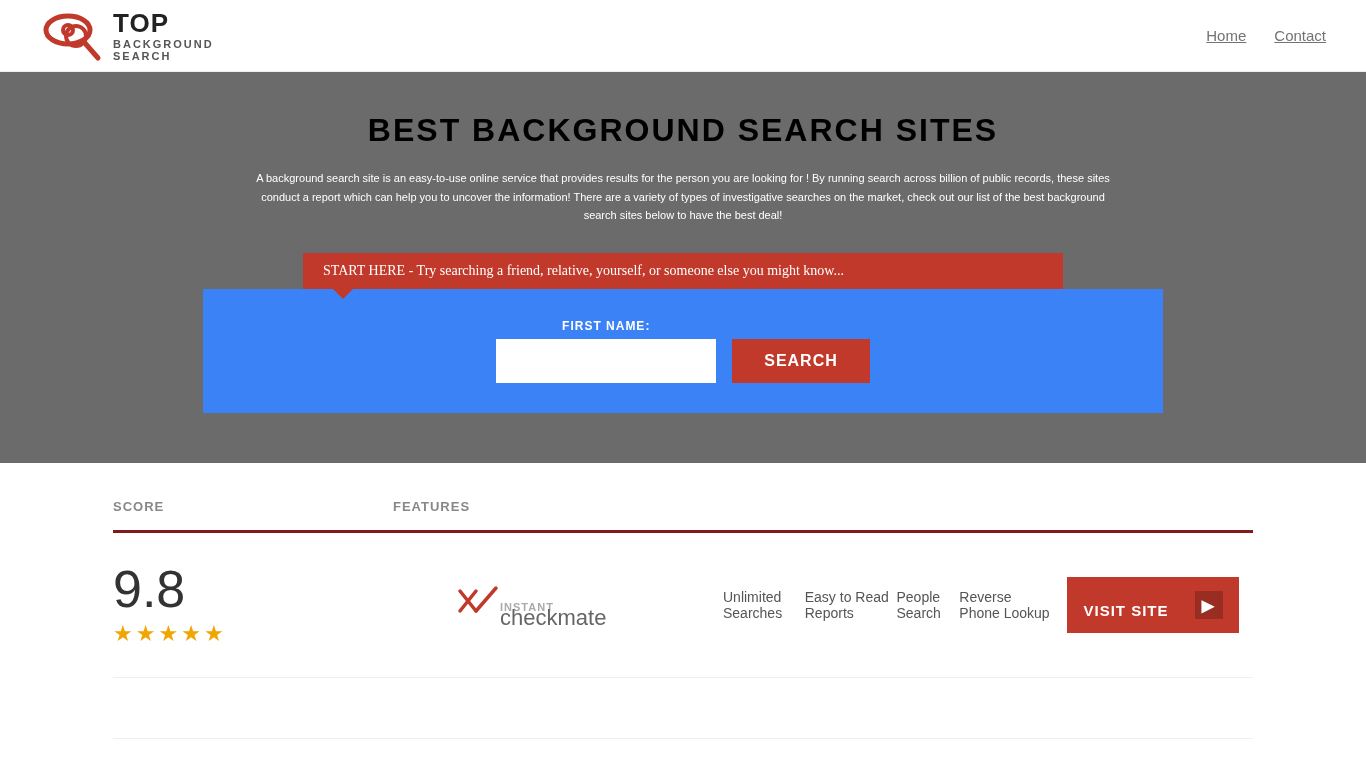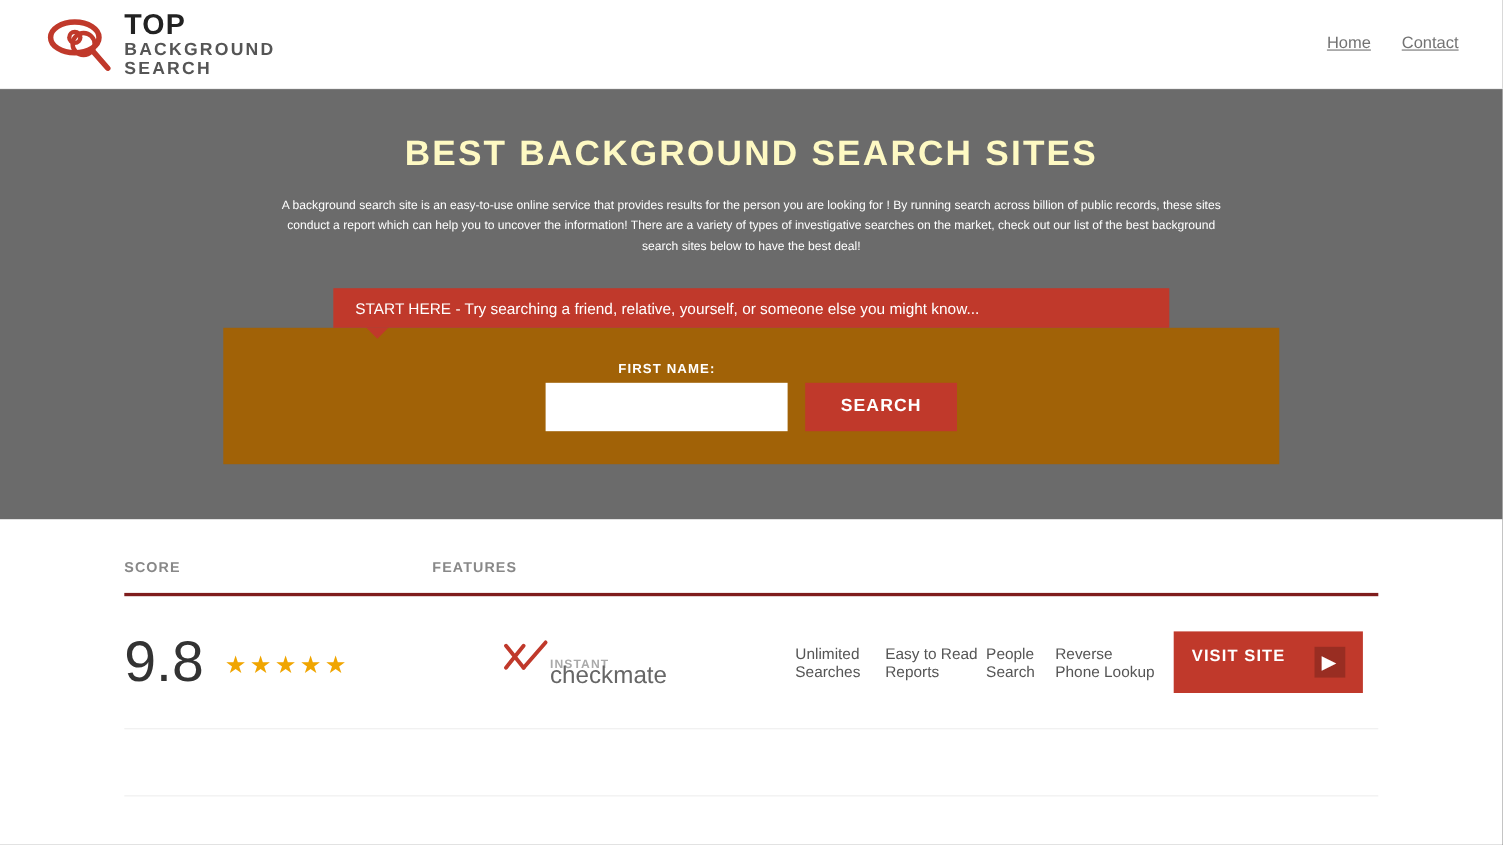--- a/index.html
+++ b/index.html
@@ -24,21 +24,21 @@
       flex-direction: column;
       line-height: 1.1;
     }
     .logo-top {
       font-size: 26px;
       font-weight: 900;
       color: #222;
       letter-spacing: 1px;
     }
     .logo-sub {
-      font-size: 16px;
+      font-size: 11px;
       font-weight: 700;
       color: #555;
       letter-spacing: 2px;
     }
     nav {
       display: flex;
       gap: 28px;
     }
     nav a {
       text-decoration: underline;
@@ -50,51 +50,52 @@
     .hero {
       background: #6b6b6b;
       padding: 40px 20px 50px;
       text-align: center;
       color: #fff;
     }
     .hero h1 {
       font-size: 32px;
       font-weight: 900;
       letter-spacing: 2px;
-      color: #fef9c3;
+      color: #000000;
       margin-bottom: 20px;
     }
     .hero p {
       font-size: 11px;
       line-height: 1.7;
       max-width: 860px;
       margin: 0 auto 28px;
       color: #fff;
     }
     .callout-bar {
       background: #c0392b;
       color: #fff;
       font-size: 14px;
       padding: 10px 20px;
       max-width: 760px;
       margin: 0 auto 0;
       text-align: left;
       position: relative;
+      font-family: Liberation Serif, serif;
     }
     .callout-bar::after {
       content: '';
       position: absolute;
       bottom: -10px;
       left: 30px;
       border-width: 10px 10px 0;
       border-style: solid;
       border-color: #c0392b transparent transparent;
     }
     .search-form-area {
-      background: #a16207;
+      background: #3b82f6;
       padding: 30px 16px;
       max-width: 1200px;
       margin: 0 auto;
     }
     .search-form {
       display: flex;
       align-items: flex-end;
       justify-content: center;
       gap: 16px;
       flex-wrap: wrap;
@@ -156,23 +157,21 @@
       display: grid;
       grid-template-columns: 280px 1fr 1fr 200px;
       align-items: center;
       padding: 30px 0;
       border-bottom: 1px solid #eee;
     }
 
     
     .score-cell {
       display: flex;
-      flex-direction: row;
-      align-items: center;
-      gap: 19px;
+      flex-direction: column;
     }
     .score-number {
       font-size: 52px;
       font-weight: 300;
       color: #333;
       line-height: 1;
     }
     .stars {
       display: flex;
       gap: 3px;
@@ -216,21 +215,21 @@
     }
     .visit-btn {
       background: #c0392b;
       color: #fff;
       border: none;
       padding: 14px 16px;
       font-size: 15px;
       font-weight: 700;
       cursor: pointer;
       display: flex;
-      align-items: flex-start;
+      align-items: flex-end;
       gap: 26px;
       letter-spacing: 1px;
     }
     .visit-btn .arrow {
       background: rgba(0,0,0,0.2);
       width: 28px;
       height: 28px;
       display: flex;
       align-items: center;
       justify-content: center;

